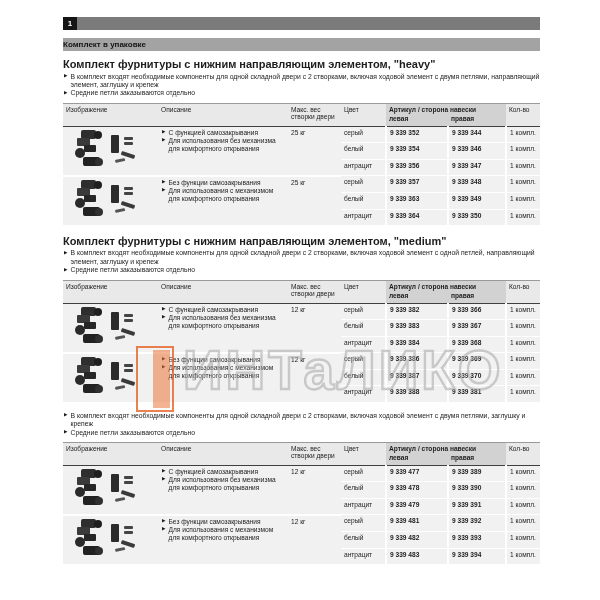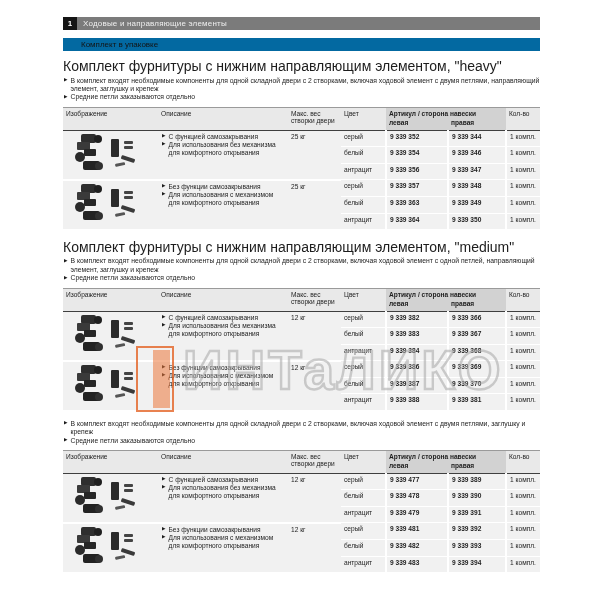--- a/index.html
+++ b/index.html
@@ -8,26 +8,26 @@
     font-family:"Liberation Sans",sans-serif;color:#1d1d1d;
     -webkit-font-smoothing:antialiased;
   }
   .content{position:absolute;left:63px;top:17px;width:477px;}
 
   
   .chapbar{display:flex;align-items:stretch;height:13px;background:#7b7b7b;margin-bottom:8px;}
   .chapnum{width:14px;background:#151515;color:#fff;font-size:8px;font-weight:bold;
     display:flex;align-items:center;justify-content:center;}
   .chaptitle{color:#efefef;font-size:8px;display:flex;align-items:center;padding-left:6px;letter-spacing:.2px;}
-  .subbar{height:13px;background:#0369a1;color:#141414;font-size:8px;font-weight:normal;
-    display:flex;align-items:center;padding-left:18px;margin-bottom:7px;}
+  .subbar{height:13px;background:#a3a3a3;color:#141414;font-size:8px;font-weight:bold;
+    display:flex;align-items:center;padding-left:0;margin-bottom:7px;}
 
   
   .sect{margin-bottom:8px;}
-  .sect-title{font-size:14px;font-weight:normal;margin:0 0 2.5px 0;}
+  .sect-title{font-size:11px;font-weight:bold;margin:0 0 2.5px 0;}
   .bullets{margin:0 0 5px 0;}
   .bullet{display:flex;font-size:6.8px;line-height:1.25;}
   .bm{font-size:4.6px;line-height:1;margin:1.5px 3px 0 1px;flex:0 0 auto;}
 
   
   table.ptab{border-collapse:collapse;table-layout:fixed;width:477px;}
   .ptab col.c1{width:95px}.ptab col.c2{width:130px}.ptab col.c3{width:53px}
   .ptab col.c4{width:45px}.ptab col.c5{width:62px}.ptab col.c6{width:58px}.ptab col.c7{width:34px}
   .ptab th{font-size:6.6px;font-weight:normal;text-align:left;vertical-align:top;
     background:#e9e9e9;padding:2px 3px 1px 3px;border-top:1px solid #9a9a9a;}
@@ -56,21 +56,20 @@
     color:rgba(255,255,255,.12);-webkit-text-stroke:2.4px rgba(165,165,165,.55);
     font-family:"Liberation Sans",sans-serif;}
 </style>
 </head>
 <body>
 
 <div class="content">
 
   <div class="chapbar">
     <div class="chapnum">1</div>
-    <div class="chaptitle">Ходовые и направляющие элементы</div>
   </div>
 
   <div class="subbar">Комплект в упаковке</div>
 
   <div class="sect">
     <h2 class="sect-title">Комплект фурнитуры с нижним направляющим элементом, "heavy"</h2>
     <div class="bullets">
       <div class="bullet">
           <span class="bm">▶</span>
           <span>В комплект входят необходимые компоненты для одной складной двери с 2 створками, включая ходовой элемент с двумя петлями, направляющий элемент, заглушку и крепеж</span>

